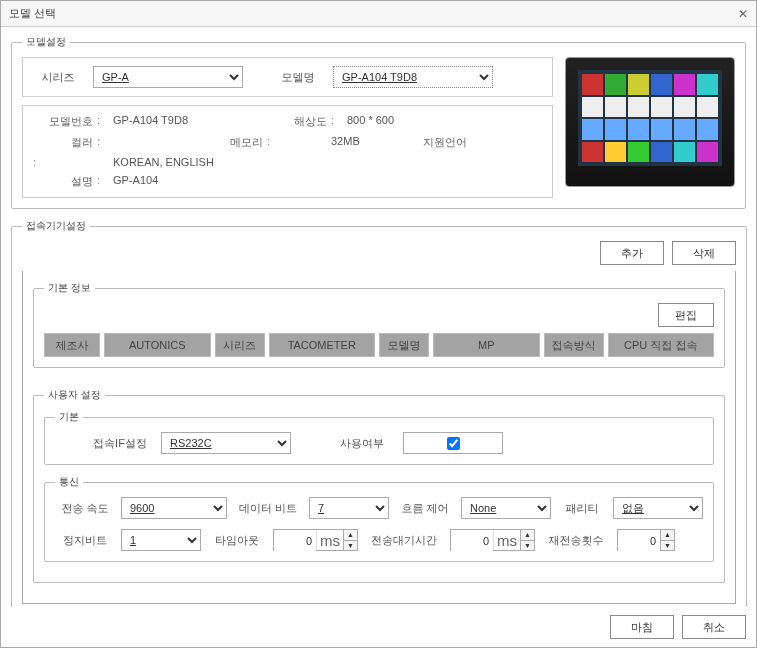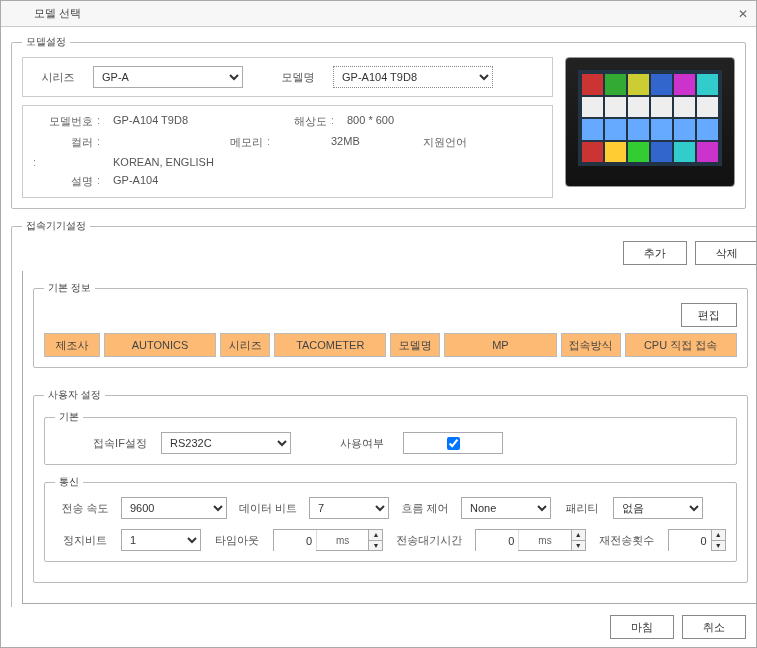--- a/index.html
+++ b/index.html
@@ -20,21 +20,21 @@
   flex-direction: column;
 }
 .titlebar {
   height: 26px;
   border-bottom: 1px solid #ccc;
   display: flex;
   align-items: center;
   padding: 0 8px;
   background: #f7f7f7;
 }
-.titlebar .title { flex: 1; color: #444; margin-left: 25px; }
+.titlebar .title { flex: 1; color: #444; }
 .titlebar .close { color: #666; font-size: 12px; cursor: pointer; }
 .content {
   flex: 1;
   padding: 8px 10px;
   overflow: hidden;
 }
 fieldset {
   border: 1px solid #bbb;
   border-radius: 2px;
   padding: 8px 10px 10px 10px;
@@ -54,21 +54,21 @@
   display: inline-block;
 }
 select, input[type=text] {
   border: 1px solid #aaa;
   height: 22px;
   font-size: 11px;
   padding: 0 4px;
   background: #fff;
   color: #333;
 }
-select { padding-right: 26px; }
+select { padding-right: 26px; text-decoration: underline; }
 .dotted { border: 1px dotted #888 !important; }
 .btn {
   border: 1px solid #888;
   background: #fff;
   height: 24px;
   min-width: 64px;
   font-size: 11px;
   cursor: pointer;
   color: #333;
 }
@@ -165,21 +165,21 @@
   padding: 10px;
 }
 .cellbox {
   border: 1px solid #bbb;
   height: 24px;
   display: flex;
   align-items: center;
   justify-content: center;
   font-size: 11px;
   color: #444;
-  background: #fdba74;
+  background: #a3a3a3;
 }
 .basic-info-row {
   display: grid;
   grid-template-columns: 56px 1fr 50px 1fr 50px 1fr 60px 1fr;
   gap: 4px;
 }
 .edit-row {
   display: flex;
   justify-content: flex-end;
   margin-bottom: 6px;
@@ -190,21 +190,21 @@
   height: 22px;
   border: 1px solid #aaa;
 }
 .spin input {
   border: none;
   width: 42px;
   text-align: right;
   padding-right: 4px;
   font-size: 11px;
 }
-.spin .unit { display:flex; align-items:center; padding:0 19px; color:#666; font-size:10px; border-left:1px solid #ddd;}
+.spin .unit { display:flex; align-items:center; padding:0 3px; color:#666; font-size:15px; border-left:1px solid #ddd;}
 .spin .arrows {
   display: flex;
   flex-direction: column;
   width: 14px;
   border-left: 1px solid #aaa;
 }
 .spin .arrows div {
   flex: 1;
   display: flex;
   align-items: center;

